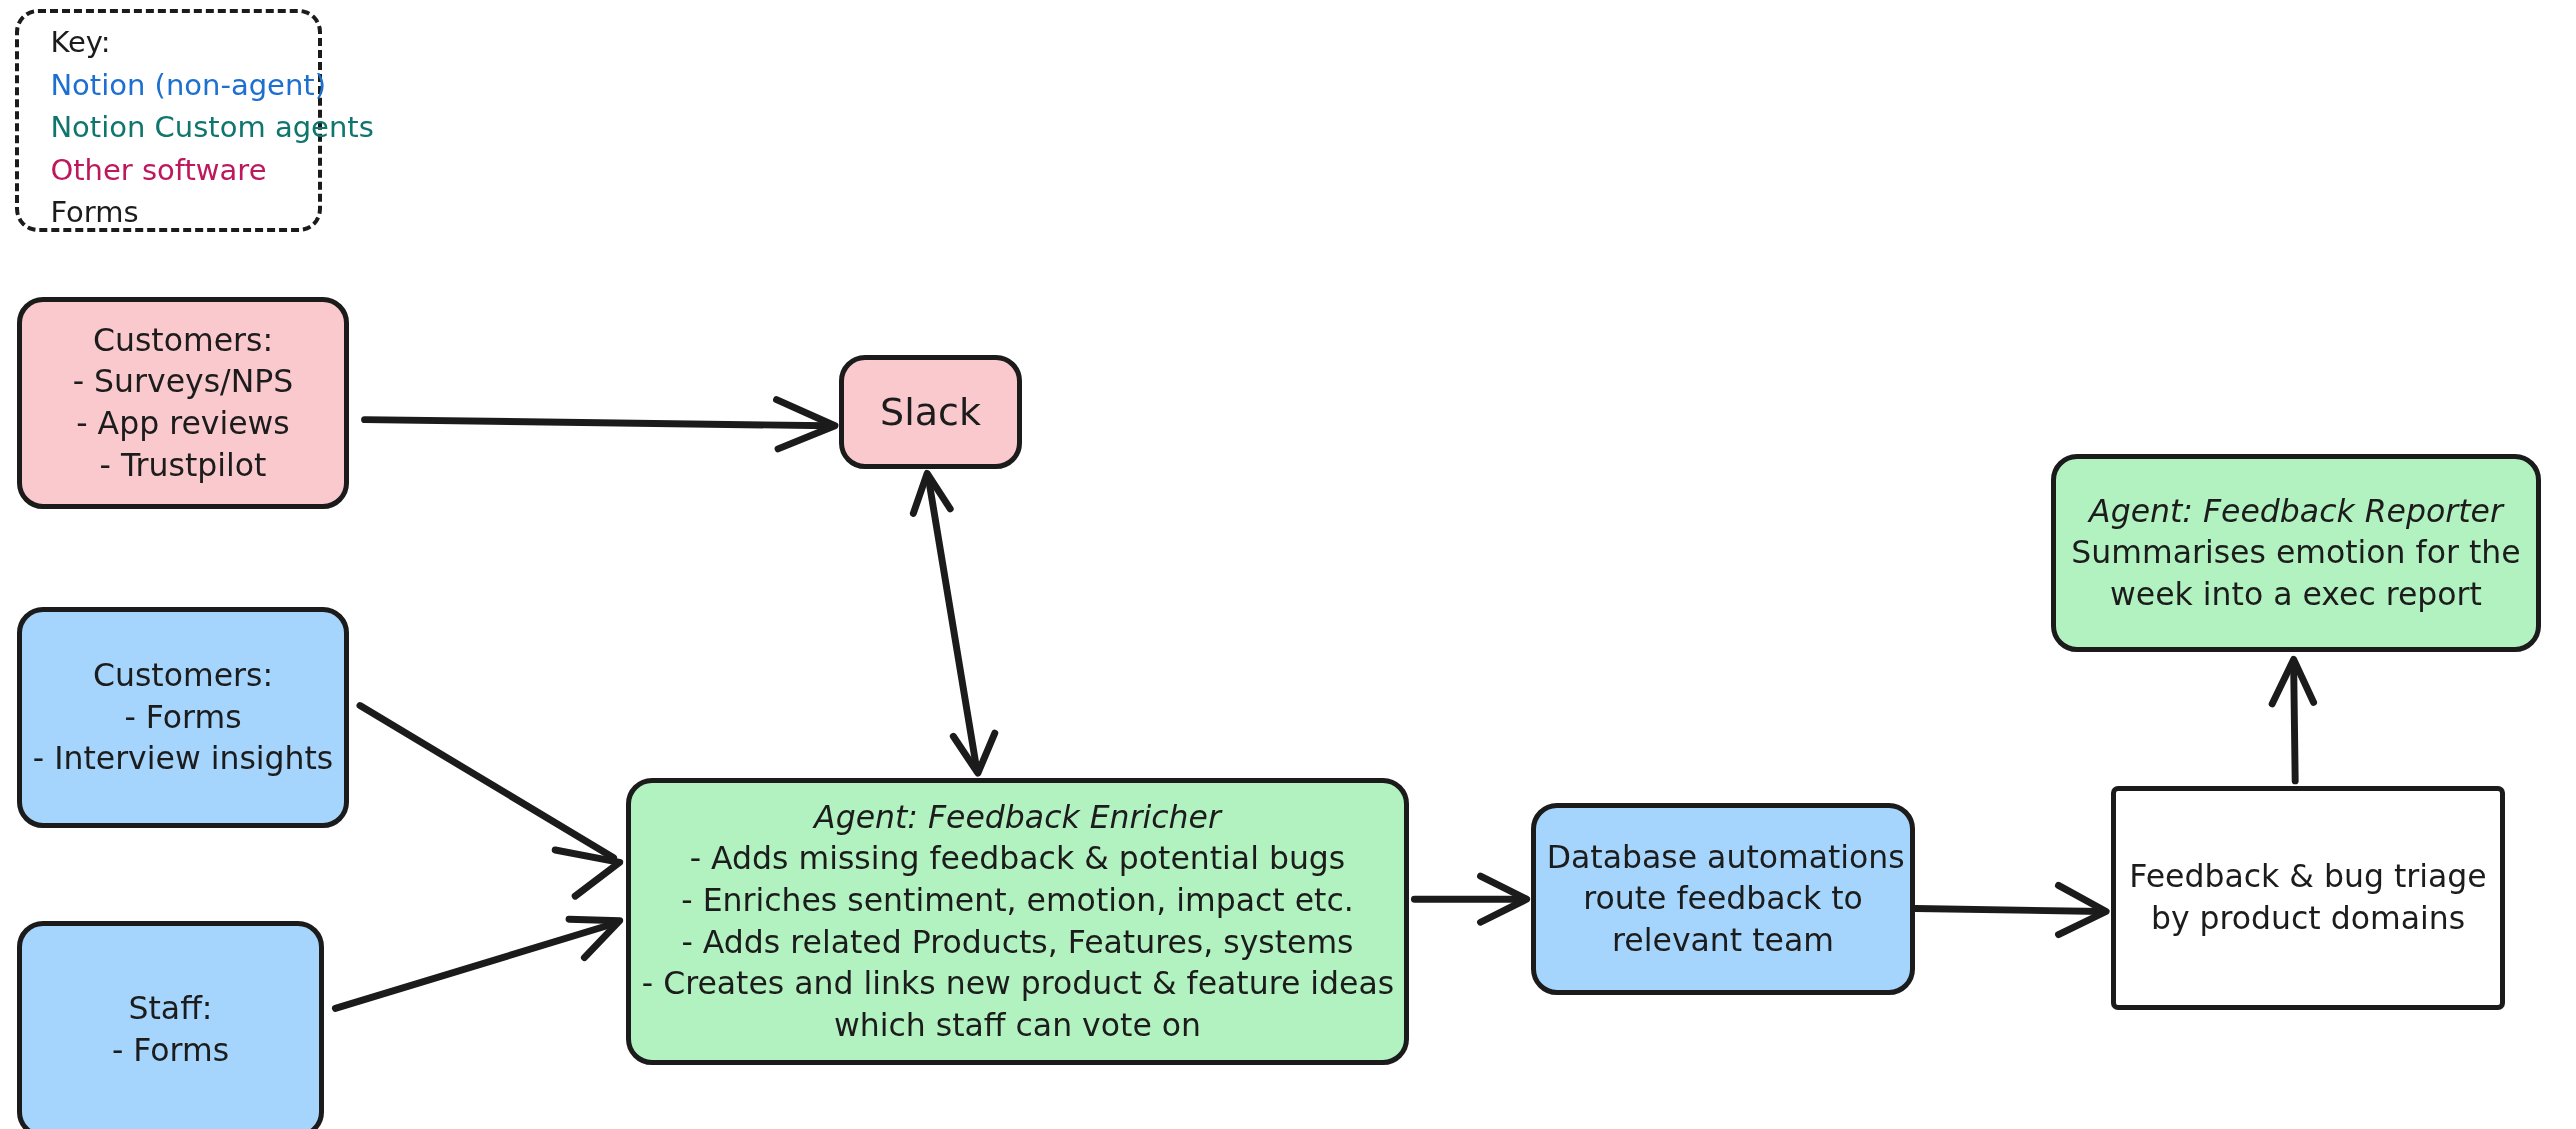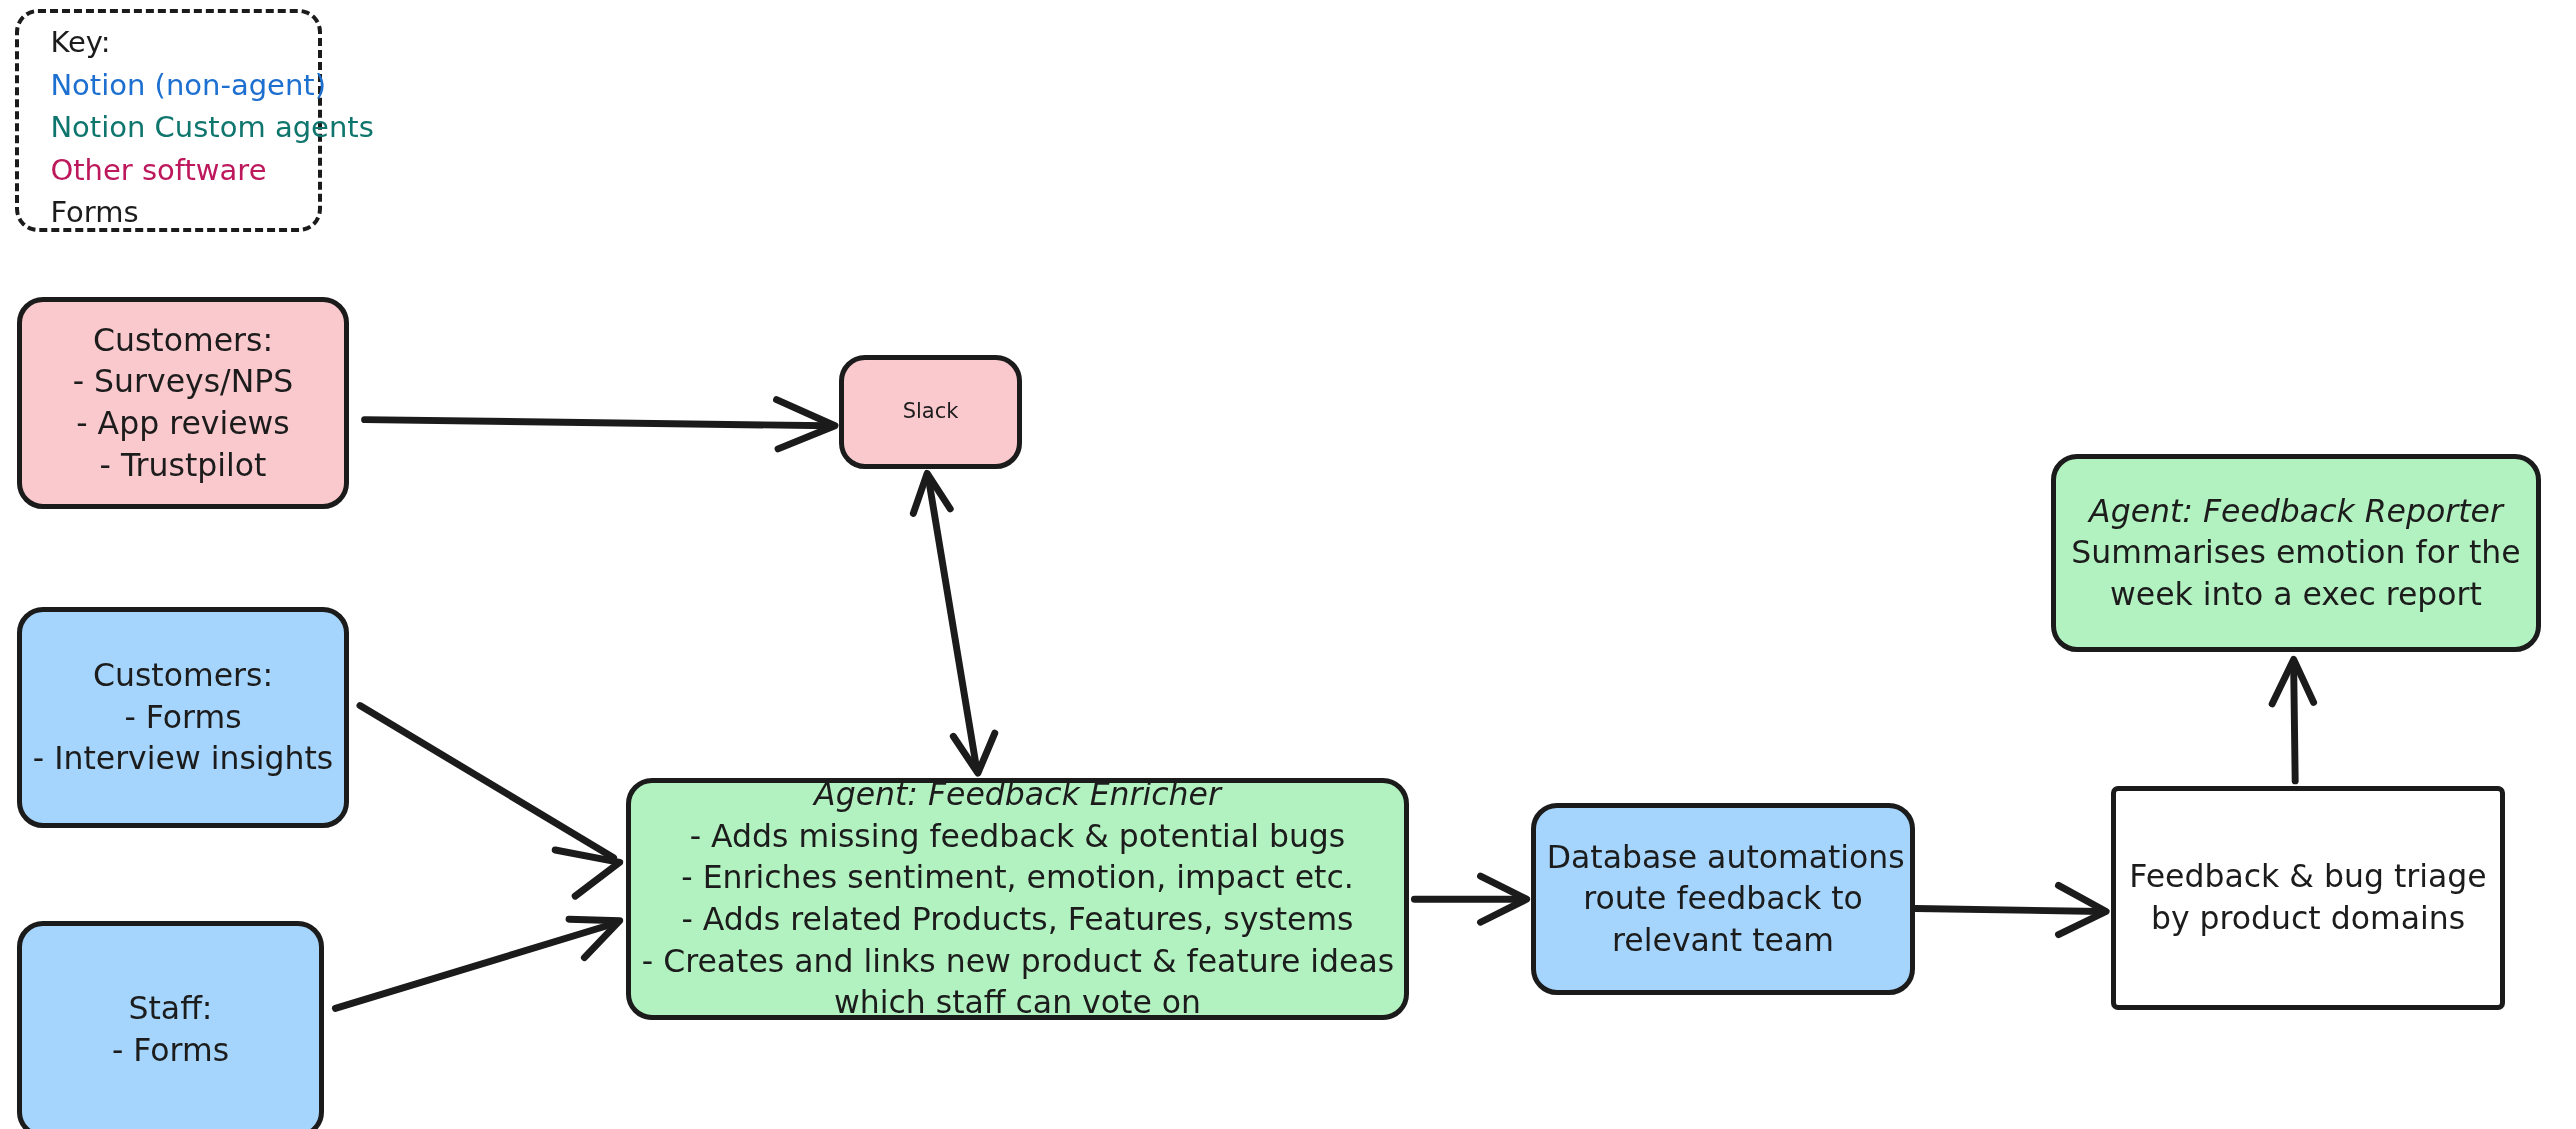--- a/index.html
+++ b/index.html
@@ -82,24 +82,24 @@
     margin-bottom: 9.2px;
   }
   #key-box .key-row {
     font-size: 29px;
     margin-bottom: 8.5px;
     white-space: nowrap;
   }
 
   
   .n-customers-pink  { left: 17px;   top: 297px;  width: 332px; height: 212px; font-size: 31.5px; }
-  .n-slack           { left: 839px; top: 355px;  width: 183px; height: 114px; font-size: 21px; }
+  .n-slack           { left: 839px; top: 355px;  width: 183px; height: 114px; font-size: 38px; }
   .n-customers-blue  { left: 17px;   top: 607px;  width: 332px; height: 221px; font-size: 31.5px; }
   .n-staff           { left: 17px;   top: 921px; width: 307px; height: 217px; font-size: 31.5px; }
-  .n-enricher        { left: 626px;  top: 778px; width: 783px; height: 242px; font-size: 31.5px; }
+  .n-enricher        { left: 626px;  top: 778px; width: 783px; height: 287px; font-size: 31.5px; }
   .n-db-automations  { left: 1531px; top: 803px; width: 384px; height: 192px; font-size: 31.5px; }
   .n-triage          { left: 2111px; top: 786px; width: 394px; height: 224px; font-size: 31.5px; border-radius: 7px; }
   .n-reporter        { left: 2051px; top: 454px;  width: 490px; height: 198px; font-size: 31.5px; }
 
   .n-enricher .ln.title { font-style: italic; }
   .n-reporter .ln.title { font-style: italic; }
 </style>
 </head>
 <body>
 

